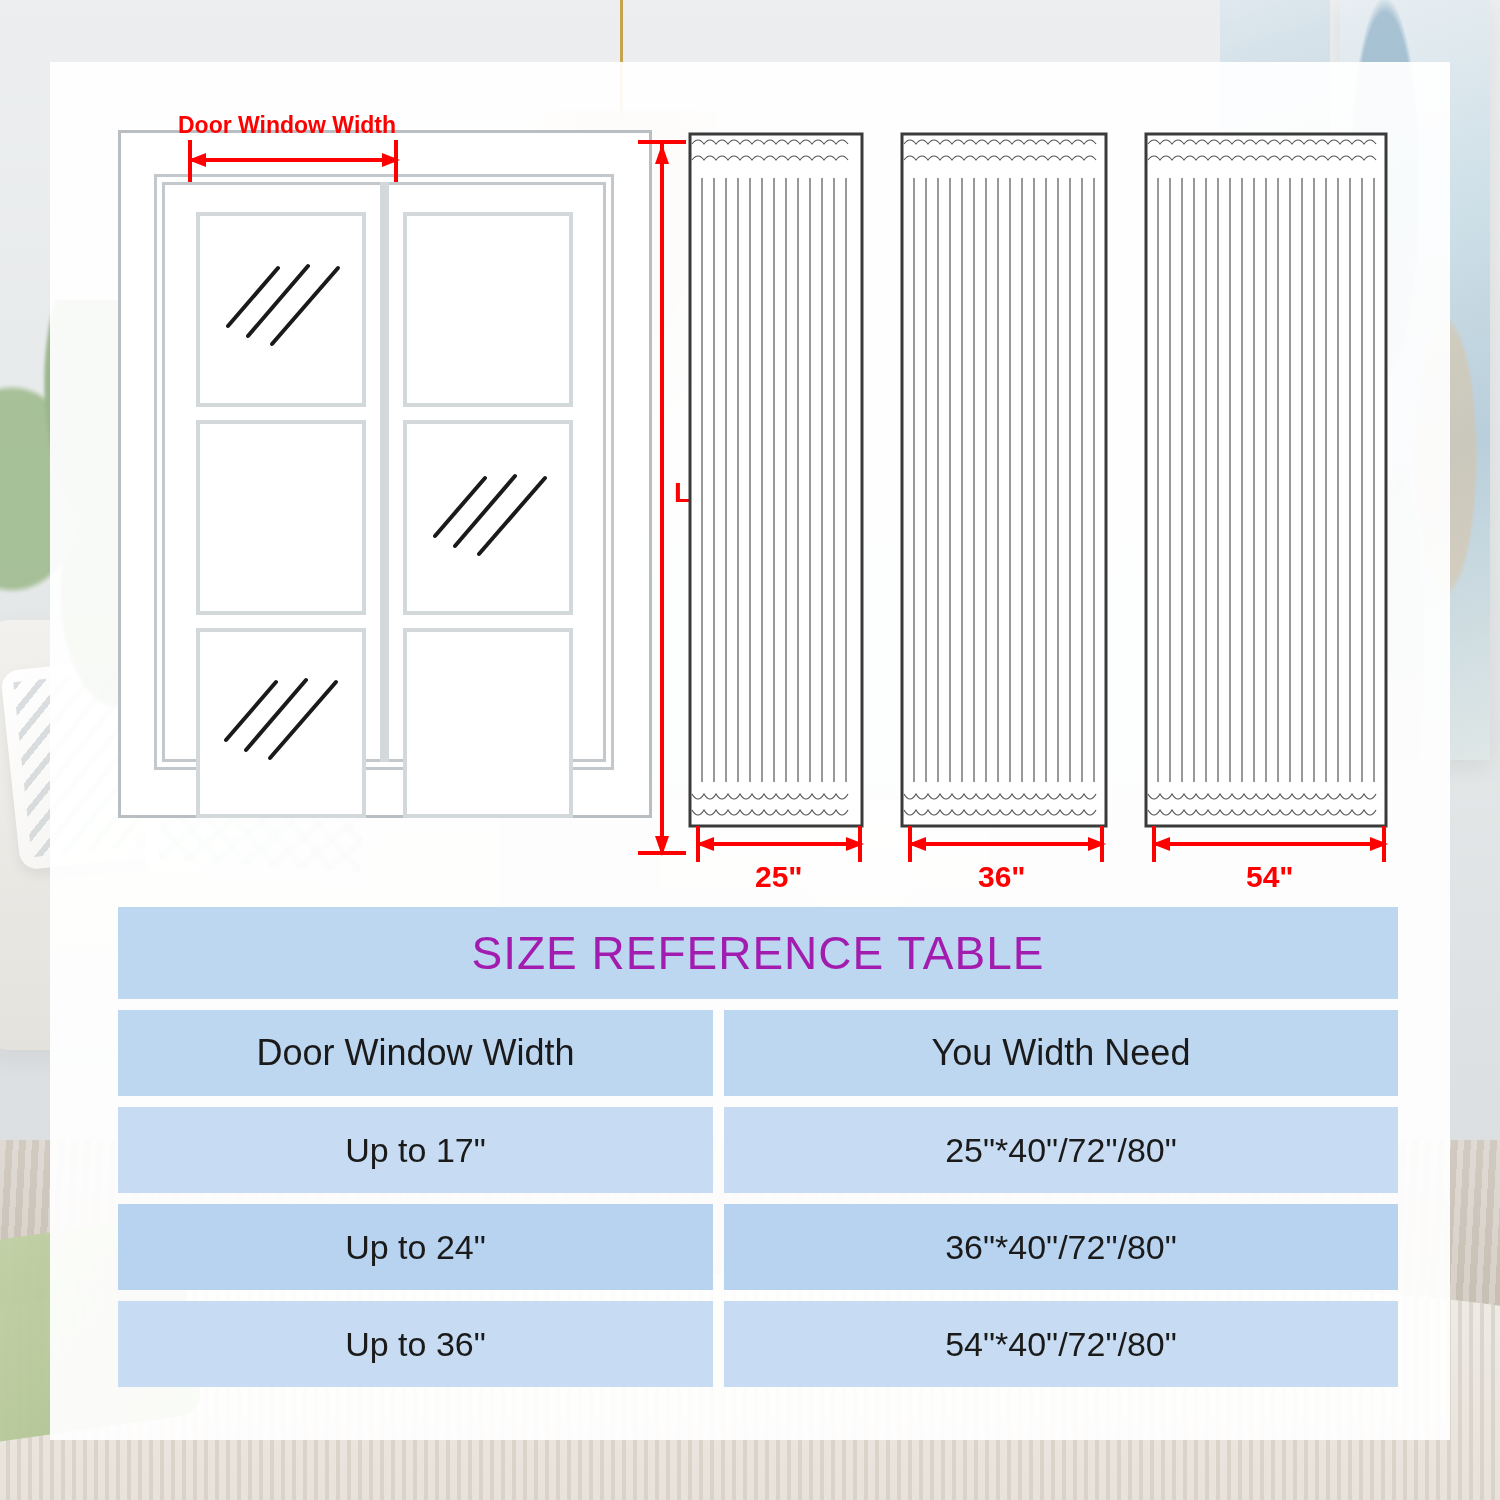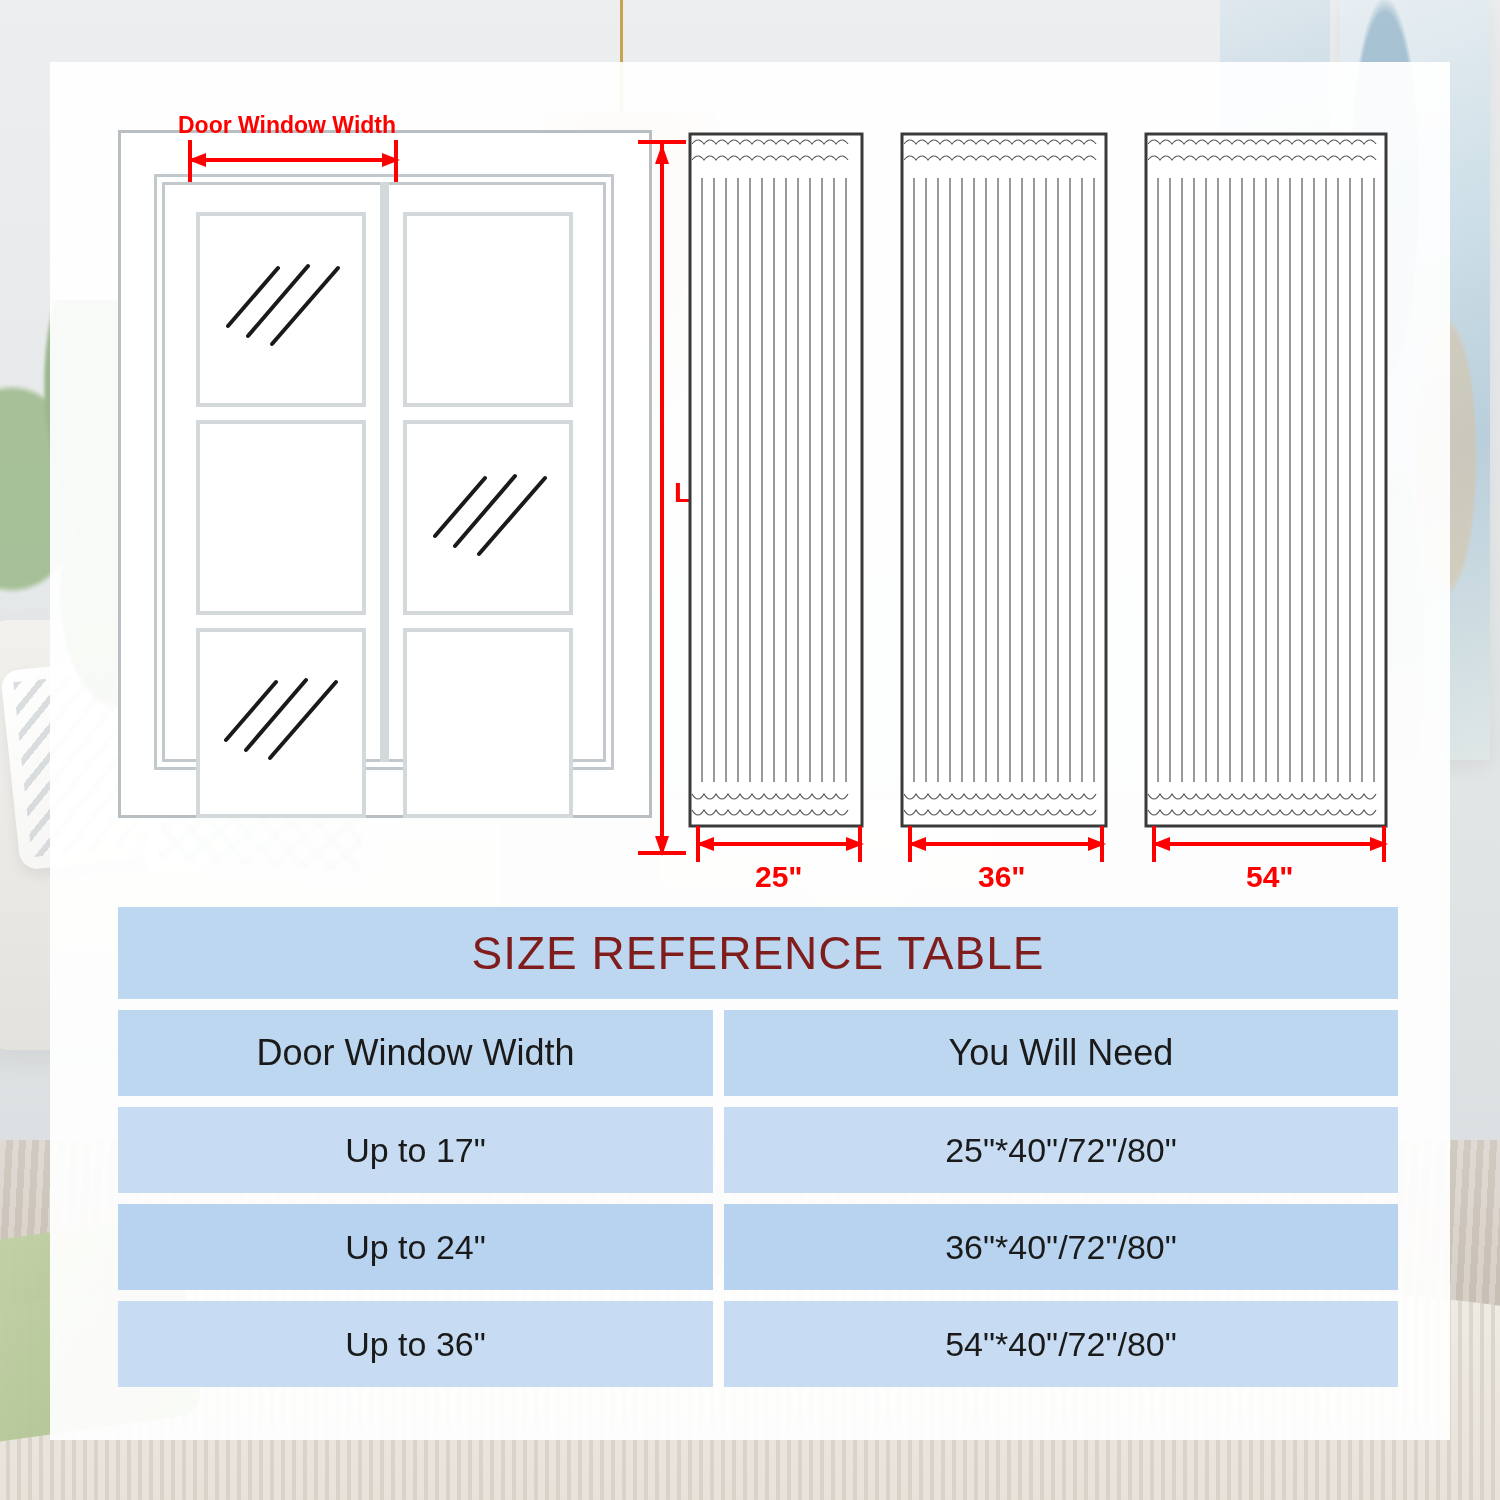--- a/index.html
+++ b/index.html
@@ -233,21 +233,21 @@
     width: 1280px;
   }
   .table-title {
     background: #bed7f0;
     height: 92px;
     display: flex;
     align-items: center;
     justify-content: center;
     font-size: 46px;
     letter-spacing: 1px;
-    color: #7f1d1d;
+    color: #a21caf;
     font-weight: 400;
   }
   .trow {
     display: flex;
     gap: 11px;
     margin-top: 11px;
   }
   .cell {
     background: #bed7f0;
     height: 86px;
@@ -469,21 +469,21 @@
       </svg>
       <div class="dim-label" style="left:1196px;top:798px;font-size:30px;">54"</div>
     </div>
   </div>
 
   <div class="table-wrap">
     <div class="table-title">SIZE REFERENCE TABLE</div>
 
     <div class="trow header">
       <div class="cell left">Door Window Width</div>
-      <div class="cell right">You Will Need</div>
+      <div class="cell right">You Width Need</div>
     </div>
 
     <div class="trow r1">
       <div class="cell left">Up to 17"</div>
       <div class="cell right">25"*40"/72"/80"</div>
     </div>
 
     <div class="trow r2">
       <div class="cell left">Up to 24"</div>
       <div class="cell right">36"*40"/72"/80"</div>

